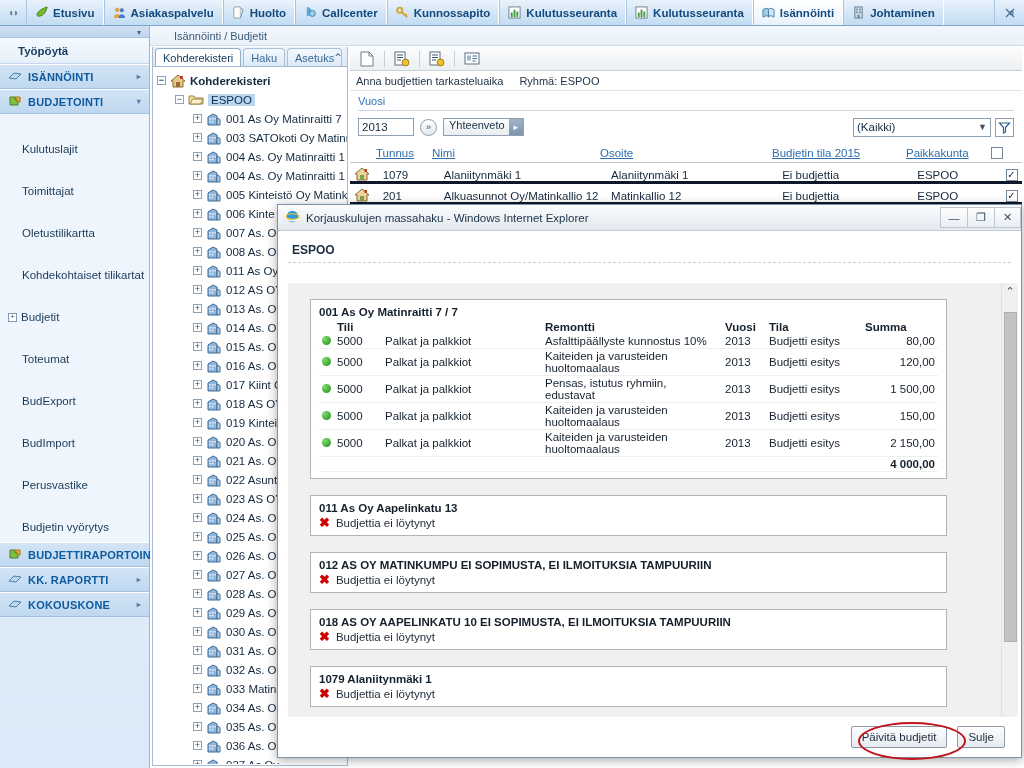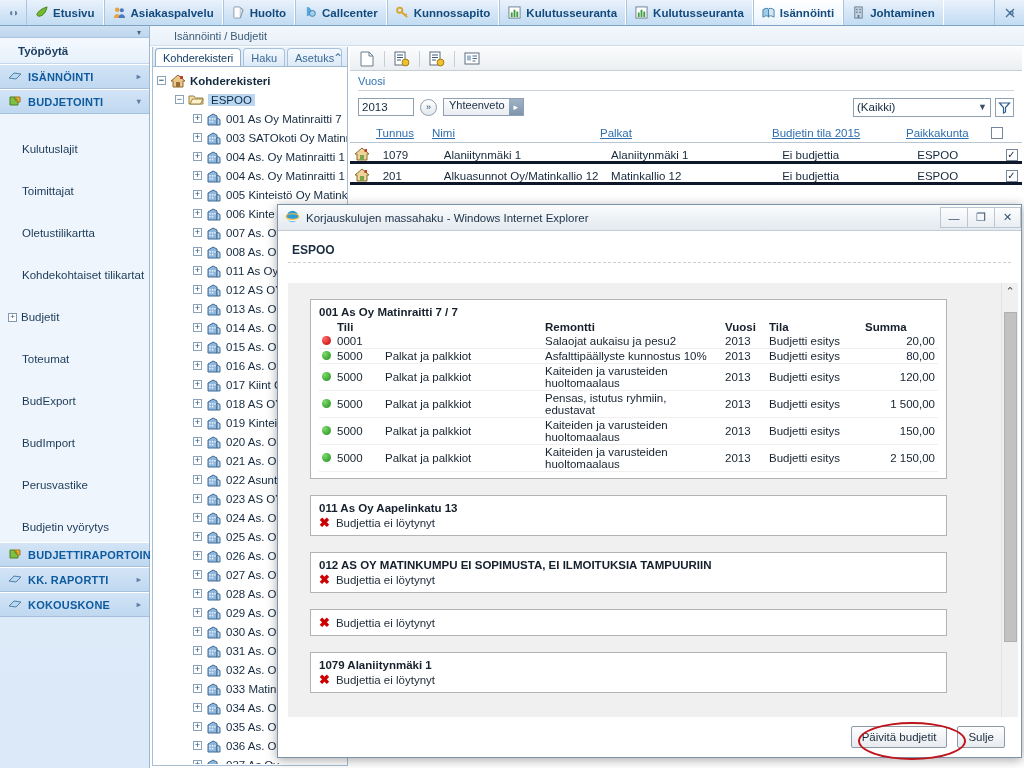--- a/index.html
+++ b/index.html
@@ -1084,20 +1084,24 @@
               <rect x="3" y="3.5" width="4" height="5" fill="#9fb8cf"></rect>
               <g stroke="#4a6a88" stroke-width="1">
                 <line x1="8.5" y1="4" x2="13" y2="4"></line>
                 <line x1="8.5" y1="6.5" x2="13" y2="6.5"></line>
                 <line x1="8.5" y1="9" x2="11.5" y2="9"></line>
               </g>
             </svg>
         </div>
       </div>
 
+      <div class="infoline">
+        <span>Anna budjettien tarkasteluaika</span>
+        <span>Ryhmä: ESPOO</span>
+      </div>
 
       <div class="fieldzone">
         <div class="flabel">Vuosi</div>
         <div class="fline"></div>
         <div class="frow">
           <input class="yearinput" value="2013" style="">
           <div class="circbtn">»</div>
           <div class="summarybtn">
             <span>Yhteenveto</span>
             <span class="cap">▸</span>
@@ -1114,21 +1118,21 @@
             </div>
           </div>
         </div>
       </div>
 
       <div class="grid">
         <div class="ghead">
           <div class="c-ico"></div>
           <div class="c-tunnus hc">Tunnus</div>
           <div class="c-nimi hc">Nimi</div>
-          <div class="c-osoite hc">Palkat</div>
+          <div class="c-osoite hc">Osoite</div>
           <div class="c-tila hc">Budjetin tila 2015</div>
           <div class="c-paik hc">Paikkakunta</div>
           <div class="c-chk">
             <div class="chk"></div>
           </div>
         </div>
         <div id="grid-rows">
             <div class="grow">
               <div class="c-ico">
                 <svg width="16" height="14" viewBox="0 0 16 14">
@@ -1205,29 +1209,20 @@
                     <th style="width:14px"></th>
                     <th style="width:48px">Tili</th>
                     <th style="width:160px"></th>
                     <th>Remontti</th>
                     <th style="width:44px">Vuosi</th>
                     <th style="width:96px">Tila</th>
                     <th class="num" style="width:76px">Summa</th>
                   </tr>
                 </thead>
                 <tbody>
-                  <tr>
-                    <td><span class="dot red"></span></td>
-                    <td>0001</td>
-                    <td></td>
-                    <td>Salaojat aukaisu ja pesu2</td>
-                    <td>2013</td>
-                    <td>Budjetti esitys</td>
-                    <td class="num">20,00</td>
-                  </tr>
                   <tr>
                     <td><span class="dot green"></span></td>
                     <td>5000</td>
                     <td>Palkat ja palkkiot</td>
                     <td>Asfalttipäällyste kunnostus 10%</td>
                     <td>2013</td>
                     <td>Budjetti esitys</td>
                     <td class="num">80,00</td>
                   </tr>
                   <tr>
@@ -1259,38 +1254,43 @@
                   </tr>
                   <tr>
                     <td><span class="dot green"></span></td>
                     <td>5000</td>
                     <td>Palkat ja palkkiot</td>
                     <td>Kaiteiden ja varusteiden huoltomaalaus</td>
                     <td>2013</td>
                     <td>Budjetti esitys</td>
                     <td class="num">2 150,00</td>
                   </tr>
+                  <tr class="totalrow">
+                    <td colspan="6"></td>
+                    <td class="num">4 000,00</td>
+                  </tr>
                 </tbody>
               </table>
             </div>
             <div class="card">
               <div class="card-title">011 As Oy Aapelinkatu 13</div>
               <div class="notfound">
                 <span class="xmark">✖</span>
                 <span>Budjettia ei löytynyt</span>
               </div>
             </div>
             <div class="card">
               <div class="card-title">012 AS OY MATINKUMPU EI SOPIMUSTA, EI ILMOITUKSIA TAMPUURIIN</div>
               <div class="notfound">
                 <span class="xmark">✖</span>
                 <span>Budjettia ei löytynyt</span>
               </div>
             </div>
             <div class="card">
+              <div class="card-title">018 AS OY AAPELINKATU 10 EI SOPIMUSTA, EI ILMOITUKSIA TAMPUURIIN</div>
               <div class="notfound">
                 <span class="xmark">✖</span>
                 <span>Budjettia ei löytynyt</span>
               </div>
             </div>
             <div class="card">
               <div class="card-title">1079 Alaniitynmäki 1</div>
               <div class="notfound">
                 <span class="xmark">✖</span>
                 <span>Budjettia ei löytynyt</span>

